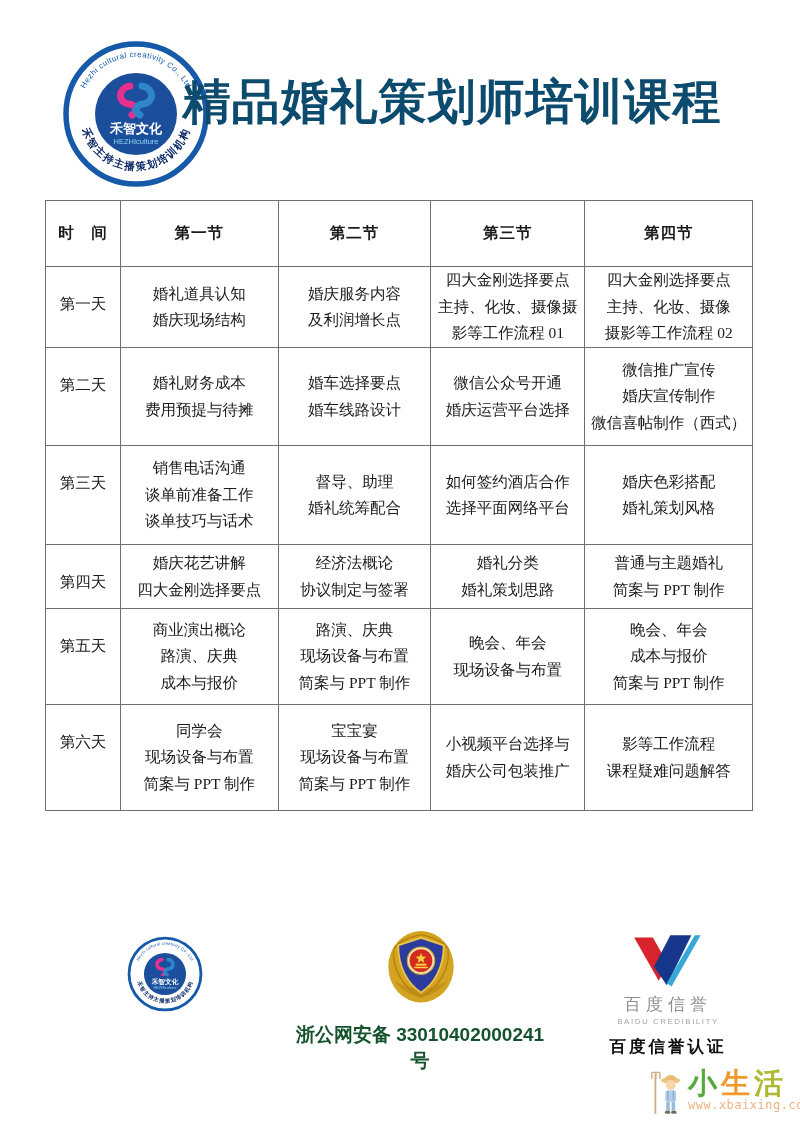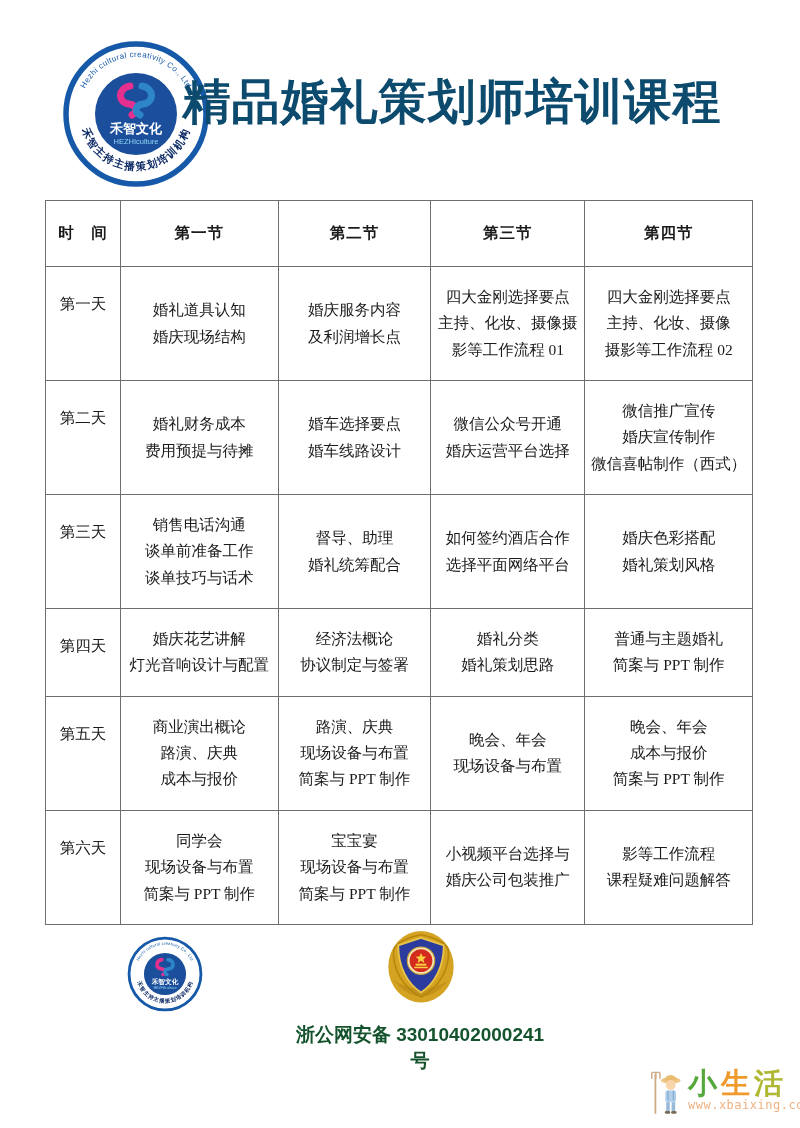--- a/index.html
+++ b/index.html
@@ -18,21 +18,21 @@
     letter-spacing:1px; line-height:1.15;
     font-family:"Liberation Serif", serif;
   }
 
   
   .course-table {
     position:absolute; left:45px; top:200px; width:708px;
     border-collapse:collapse; table-layout:fixed;
     color:#1b1b1b; font-family:"Liberation Serif", serif;
   }
-  .course-table th, .course-table td { border:1px solid #6e6e6e; padding:17px 4px; }
+  .course-table th, .course-table td { border:1px solid #6e6e6e; padding:0 4px; }
   .course-table col.c-day { width:10.6%; }
   .course-table col.c1 { width:22.3%; }
   .course-table col.c2 { width:21.6%; }
   .course-table col.c3 { width:21.8%; }
   .course-table col.c4 { width:23.7%; }
   .course-table thead tr { height:66px; }
   .course-table th { font-size:15.5px; font-weight:600; letter-spacing:1px; }
   .course-table td {
     font-size:15.5px; line-height:1.7; text-align:center;
     vertical-align:middle; white-space:pre-line;
@@ -157,21 +157,21 @@
         <td>督导、助理
 婚礼统筹配合</td>
         <td>如何签约酒店合作
 选择平面网络平台</td>
         <td>婚庆色彩搭配
 婚礼策划风格</td>
       </tr>
       <tr>
         <td class="day-cell">第四天</td>
         <td>婚庆花艺讲解
-灯光音响设计与配置</td>
+四大金刚选择要点</td>
         <td>经济法概论
 协议制定与签署</td>
         <td>婚礼分类
 婚礼策划思路</td>
         <td>普通与主题婚礼
 简案与 PPT 制作</td>
       </tr>
       <tr>
         <td class="day-cell">第五天</td>
         <td>商业演出概论
@@ -229,20 +229,30 @@
     <path d="M50,14 L80,24 C80,52 68,74 50,86 C32,74 20,52 20,24 Z" fill="#2b3b9e" stroke="#e8c34a" stroke-width="2.5"></path>
     <circle cx="50" cy="44" r="18" fill="#f6e7b2" stroke="#caa83c" stroke-width="1.5"></circle>
     <circle cx="50" cy="44" r="15" fill="#d42b1f"></circle>
     <path d="M50,34 l2,4.5 5,0.4 -3.8,3.2 1.2,4.9 -4.4,-2.7 -4.4,2.7 1.2,-4.9 -3.8,-3.2 5,-0.4 Z" fill="#f7d03e"></path>
     <rect x="43" y="48" width="14" height="2.6" fill="#f7d03e"></rect>
     <rect x="41" y="52" width="18" height="2" fill="#f7d03e"></rect>
   </svg>
 
   <div class="police-text">浙公网安备 33010402000241号</div>
 
+  <div class="baidu-block">
+    <svg class="baidu-v" viewBox="0 0 120 96">
+      <polygon points="2,6 34,6 60,52 44,80" fill="#d7232b"></polygon>
+      <polygon points="64,2 100,2 58,88 36,56" fill="#16368c"></polygon>
+      <polygon points="106,2 116,2 66,90 58,84" fill="#35a8d8"></polygon>
+    </svg>
+    <div class="baidu-name">百度信誉</div>
+    <div class="baidu-sub">BAIDU CREDIBILITY</div>
+    <div class="baidu-cert">百度信誉认证</div>
+  </div>
 
   <div class="watermark">
     <svg class="wm-figure" viewBox="0 0 40 52">
       <line x1="6" y1="4" x2="6" y2="48" stroke="#c9a376" stroke-width="2"></line>
       <path d="M2,2 h9 M2,2 v7 M6.5,2 v7 M11,2 v7" stroke="#c9a376" stroke-width="1.6" fill="none"></path>
       <ellipse cx="23" cy="11" rx="11" ry="3.5" fill="#eec27c"></ellipse>
       <path d="M16,11 a7,6 0 0 1 14,0 Z" fill="#e8b561"></path>
       <circle cx="23" cy="16" r="5.5" fill="#f9d1a4"></circle>
       <rect x="17" y="22" width="12" height="13" rx="3" fill="#a9c9e8"></rect>
       <line x1="20" y1="22" x2="20" y2="33" stroke="#7ea8cc" stroke-width="1.6"></line>

